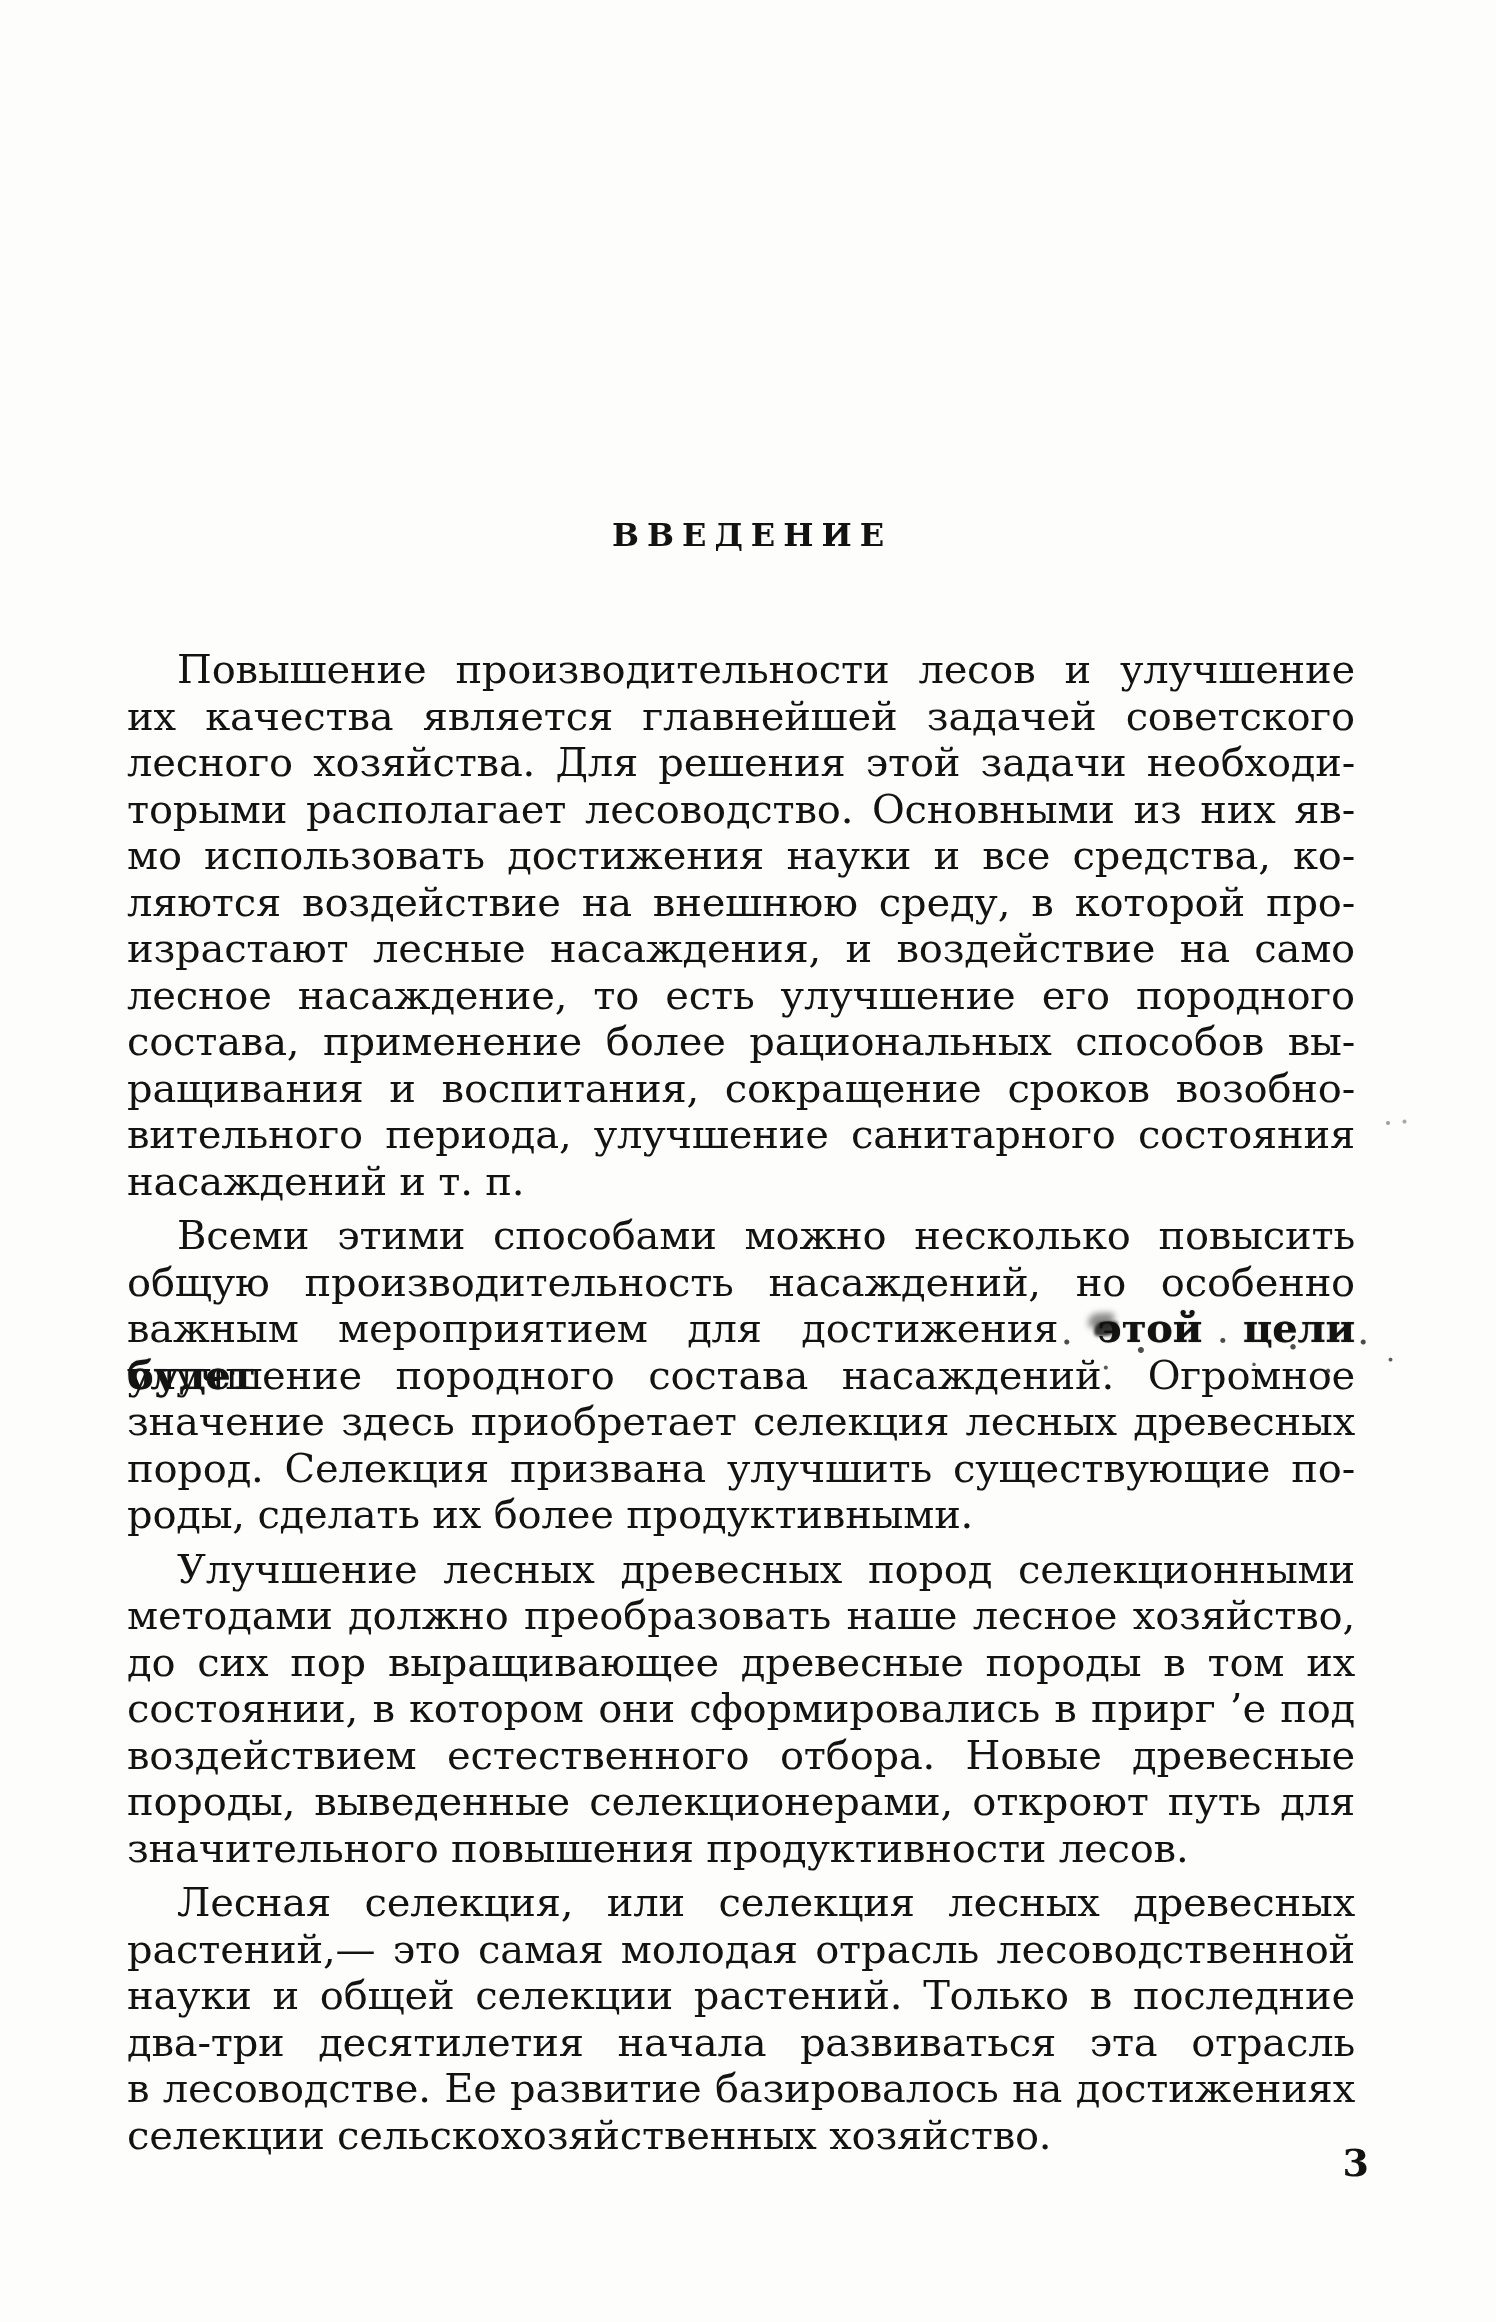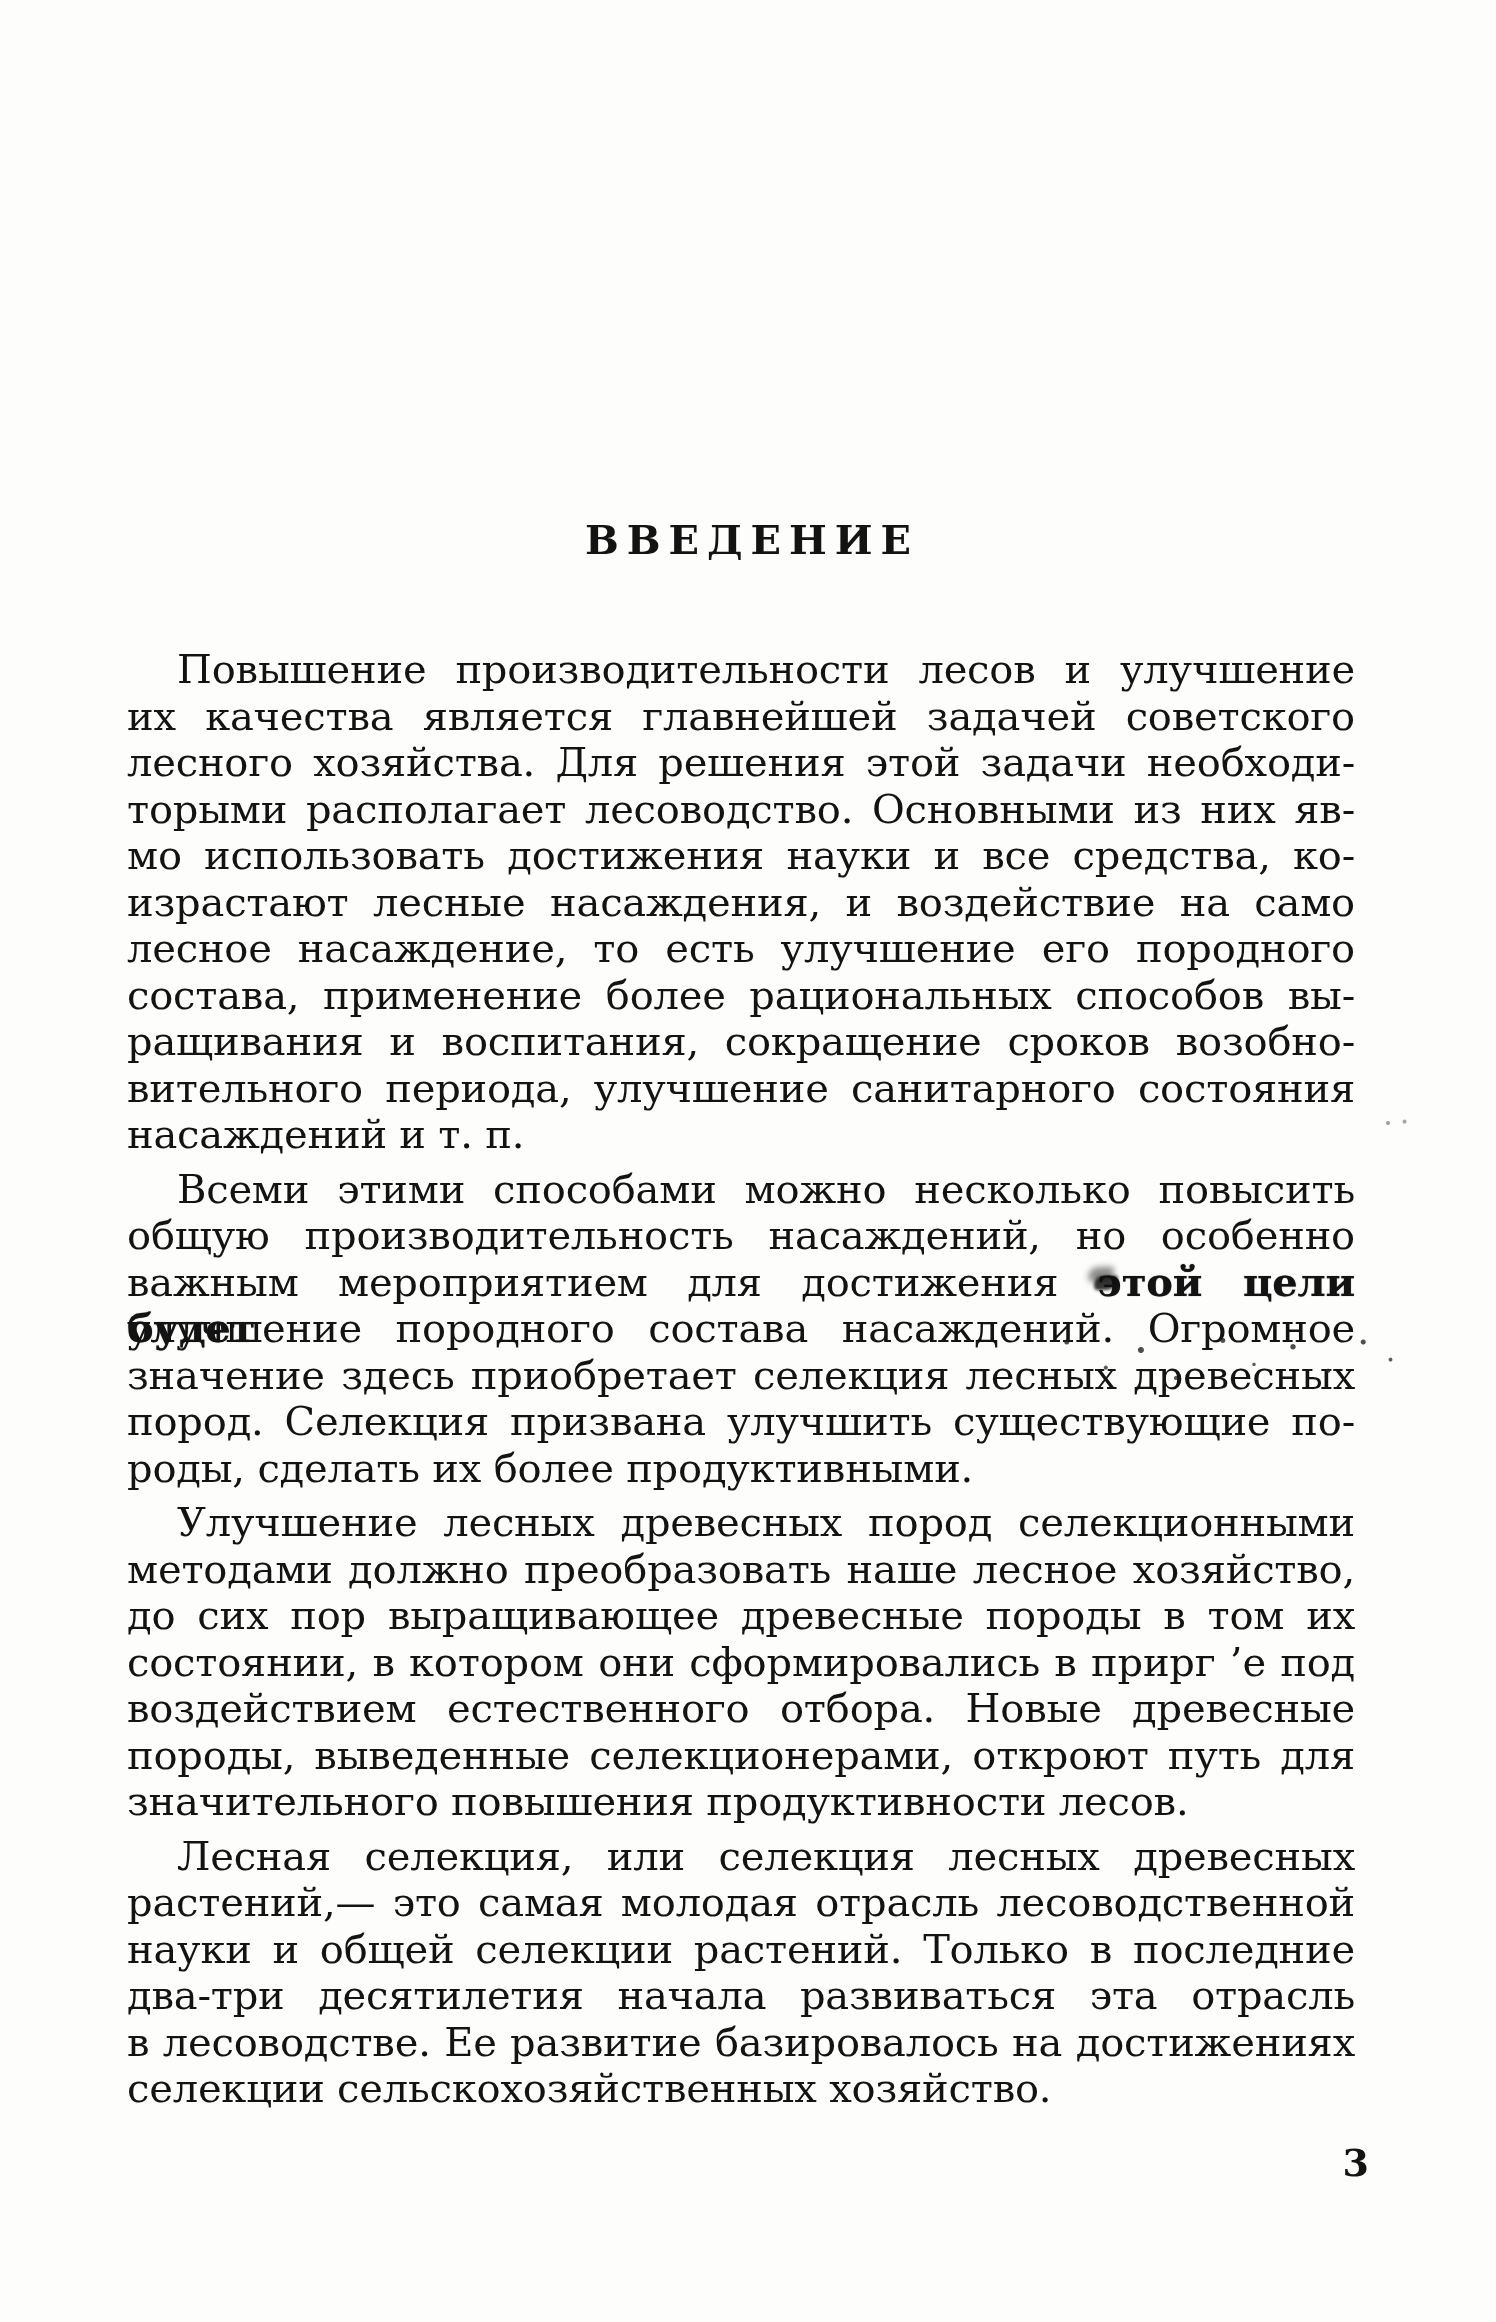--- a/index.html
+++ b/index.html
@@ -15,21 +15,21 @@
     font-family: "DejaVu Serif", "Liberation Serif", serif;
     color: #131313;
     overflow: hidden;
   }
   .title {
     position: absolute;
     top: 516px;
     left: 0;
     width: 100%;
     text-align: center;
-    font-size: 40px;
+    font-size: 32px;
     font-weight: bold;
     letter-spacing: 8px;
     text-indent: 8px;
     white-space: nowrap;
   }
   .body-text {
     position: absolute;
     top: 638px;
     left: 119px;
     width: 1244px;
@@ -127,20 +127,21 @@
 <div class="page">
   <div class="title">ВВЕДЕНИЕ</div>
 
   <div class="body-text">
       <div class="para">
         <div class="para-line first">Повышение производительности лесов и улучшение</div>
         <div class="para-line">их качества является главнейшей задачей советского</div>
         <div class="para-line">лесного хозяйства. Для решения этой задачи необходи-</div>
         <div class="para-line">торыми располагает лесоводство. Основными из них яв-</div>
         <div class="para-line">мо использовать достижения науки и все средства, ко-</div>
+        <div class="para-line">ляются воздействие на внешнюю среду, в которой про-</div>
         <div class="para-line">израстают лесные насаждения, и воздействие на само</div>
         <div class="para-line">лесное насаждение, то есть улучшение его породного</div>
         <div class="para-line">состава, применение более рациональных способов вы-</div>
         <div class="para-line">ращивания и воспитания, сокращение сроков возобно-</div>
         <div class="para-line">вительного периода, улучшение санитарного состояния</div>
         <div class="para-line last">насаждений и т. п.</div>
       </div>
       <div class="para">
         <div class="para-line first">Всеми этими способами можно несколько повысить</div>
         <div class="para-line">общую производительность насаждений, но особенно</div>

